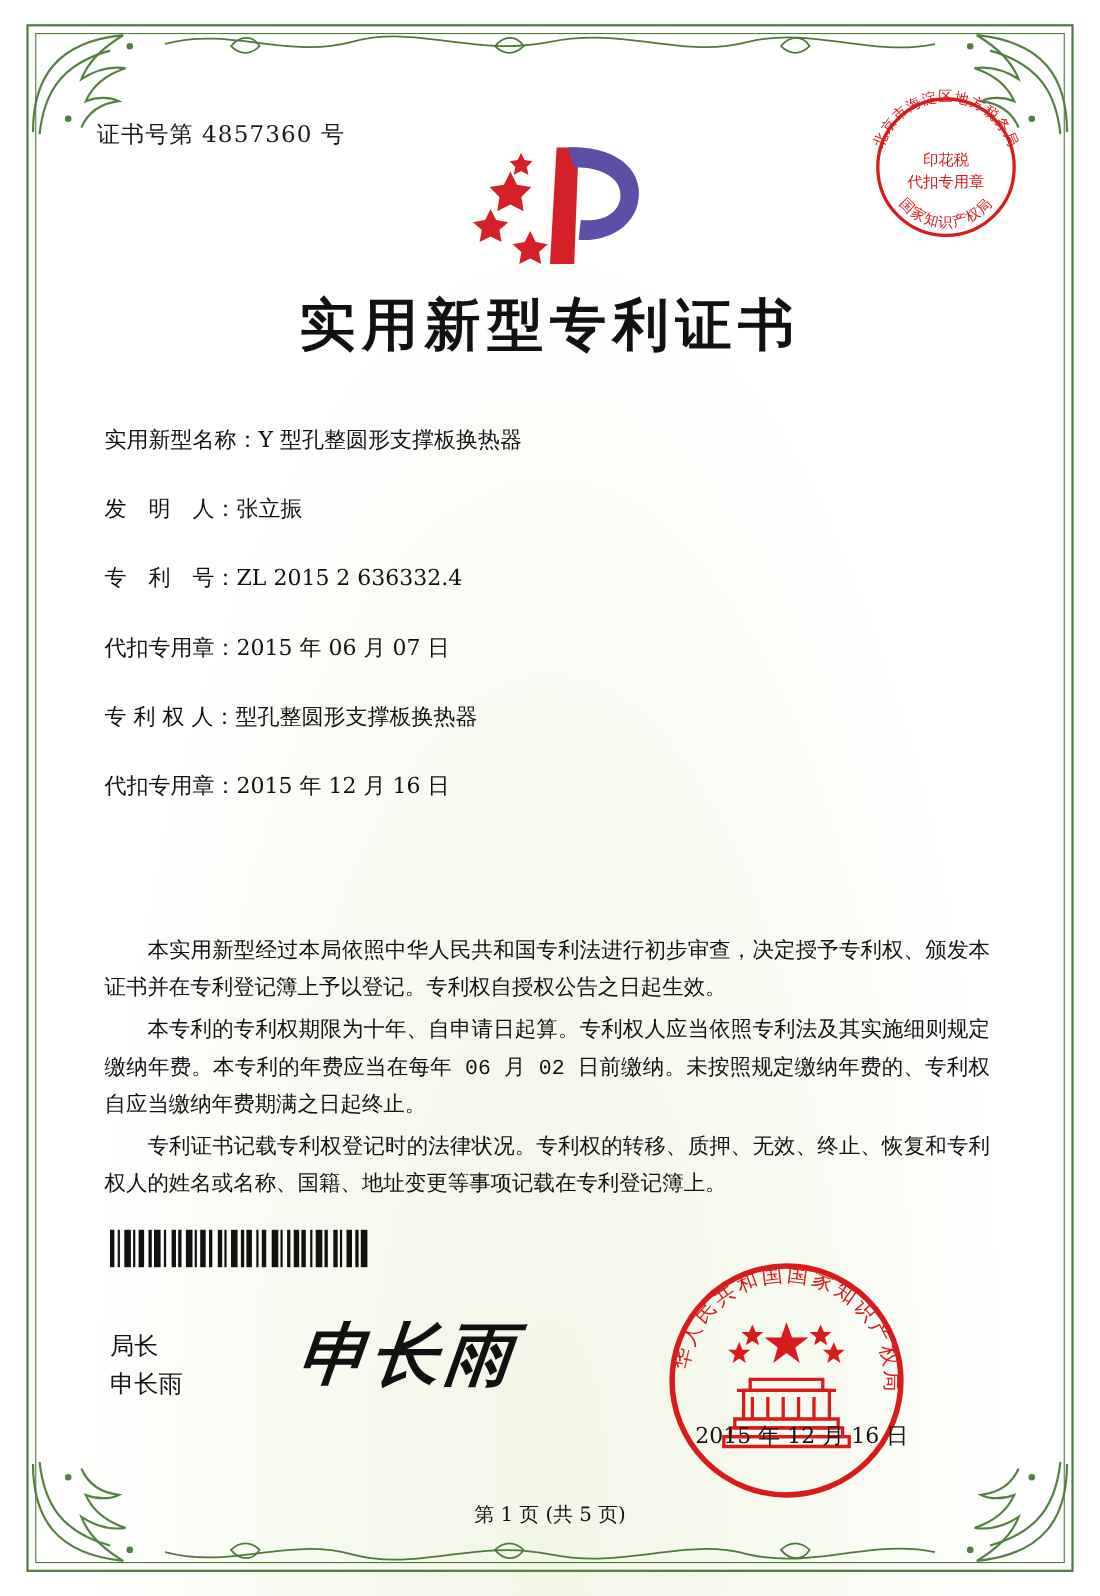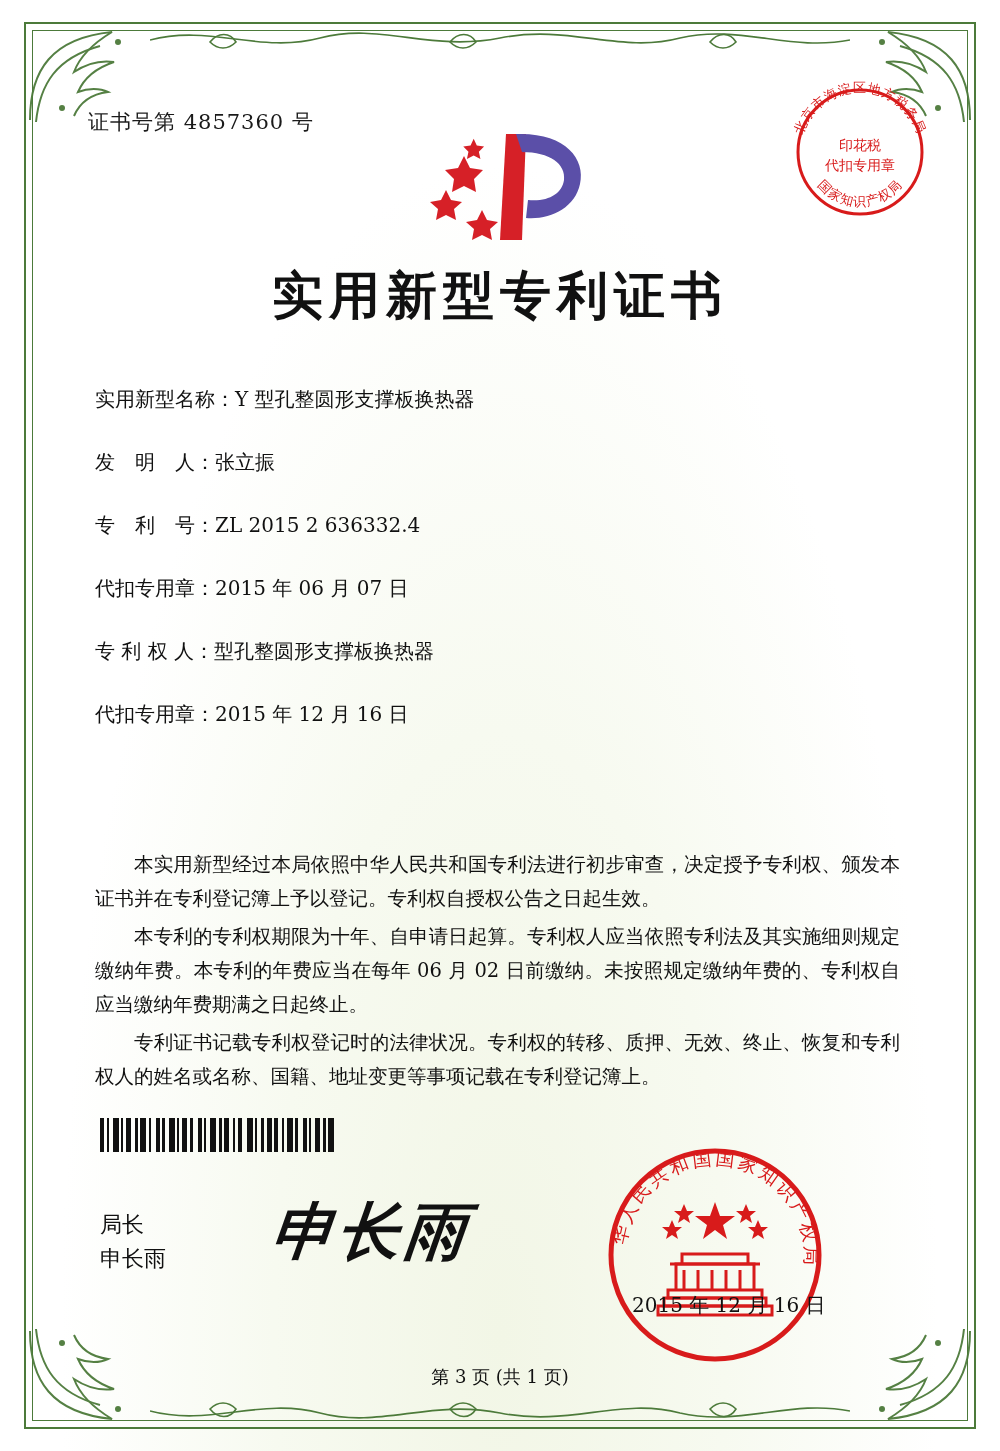--- a/index.html
+++ b/index.html
@@ -74,21 +74,21 @@
     white-space:nowrap;
   }
   .f-label{display:inline-block;}
   .f-val{}
 
   
   .paras{
     position:absolute;left:95px;right:88px;top:848px;
     font-size:19.5px;line-height:34px;color:#111;text-align:justify;
   }
-  .paras p{margin:0 12px 4px 0;text-indent:2em;}
+  .paras p{margin:0 12px 4px 0;text-indent:2em;font-family:Liberation Mono, monospace;}
 
   
   .barcode{
     position:absolute;left:100px;top:1118px;width:290px;height:34px;
     display:flex;align-items:stretch;
   }
   .barcode i{display:block;background:#111;height:100%;}
 
   
   .sig-label{
@@ -351,14 +351,14 @@
         <polygon points="115,62 120,76 135,76 123,85 127,99 115,90 103,99 107,85 95,76 110,76"></polygon>
         <polygon points="146,64 149,71 156,71 150,76 152,83 146,79 140,83 142,76 136,71 143,71"></polygon>
         <polygon points="158,80 161,87 168,87 162,92 164,99 158,95 152,99 154,92 148,87 155,87"></polygon>
         <polygon points="84,64 87,71 94,71 88,76 90,83 84,79 78,83 80,76 74,71 81,71"></polygon>
         <polygon points="72,80 75,87 82,87 76,92 78,99 72,95 66,99 68,92 62,87 69,87"></polygon>
       </g>
     </svg>
   </div>
   <div class="seal-date">2015 年 12 月 16 日</div>
 
-  <div class="footer">第 3 页 (共 1 页)</div>
+  <div class="footer">第 1 页 (共 5 页)</div>
 </div>
 
 </body></html>

